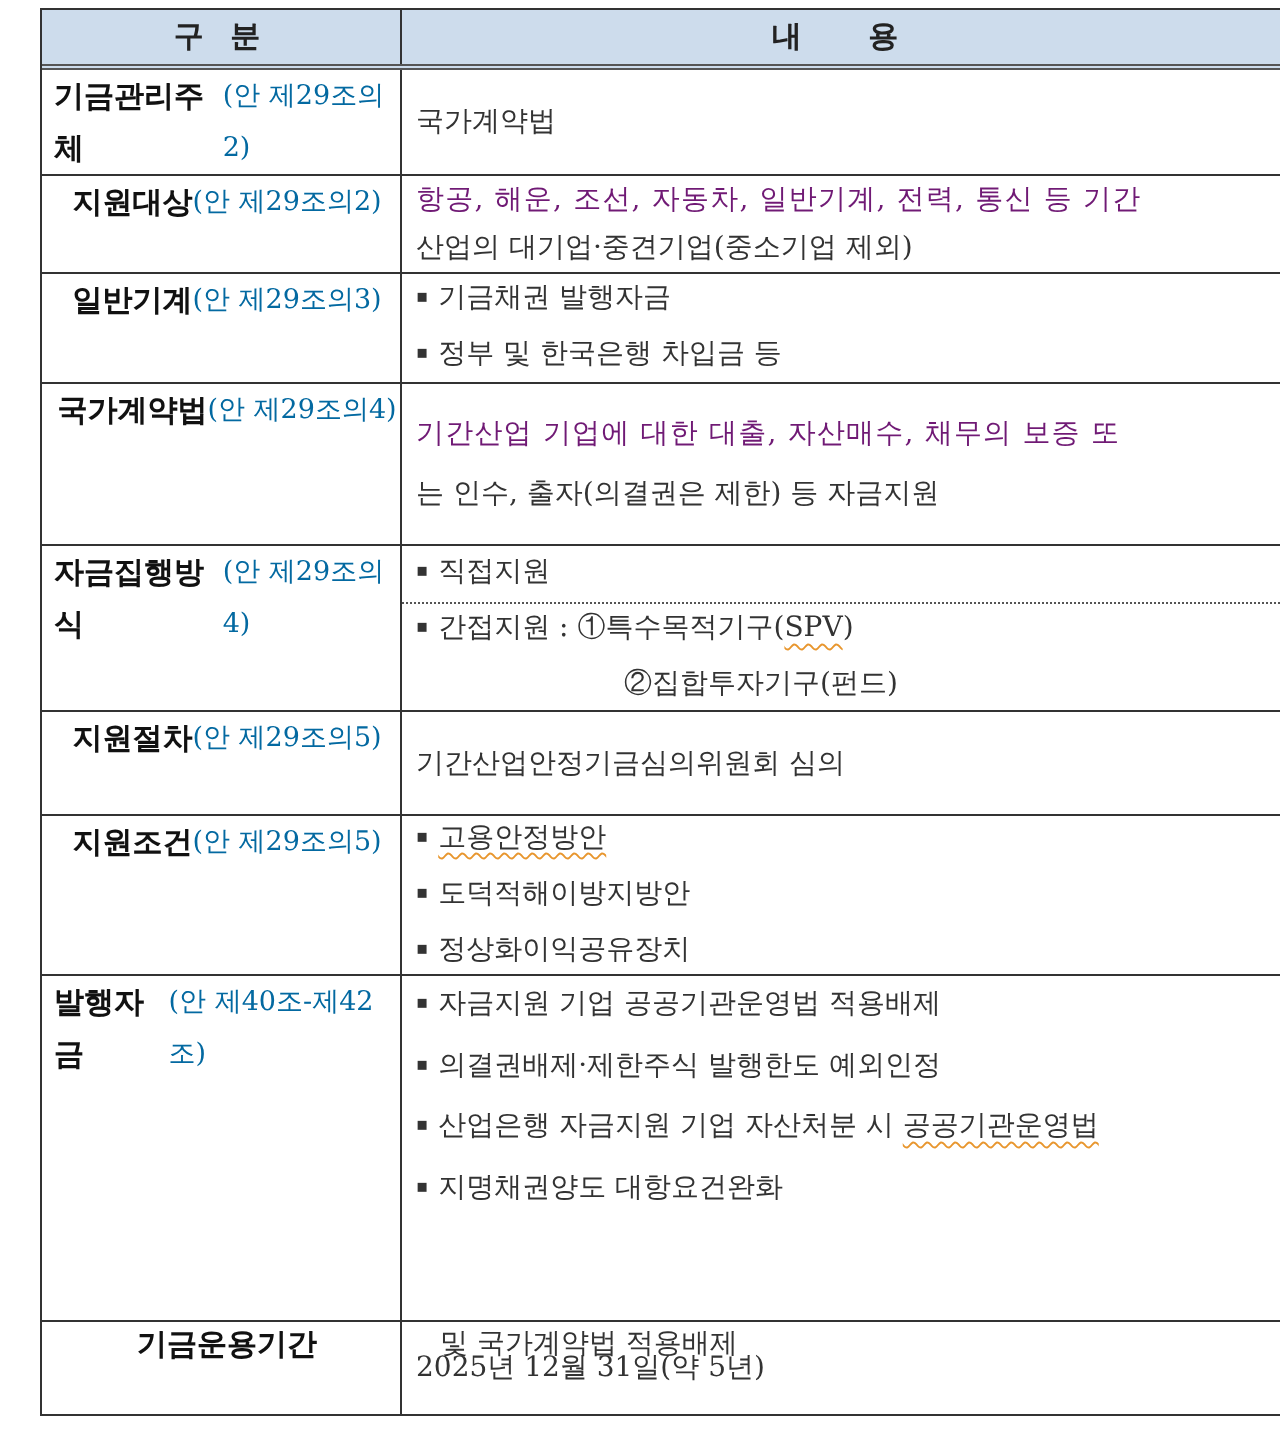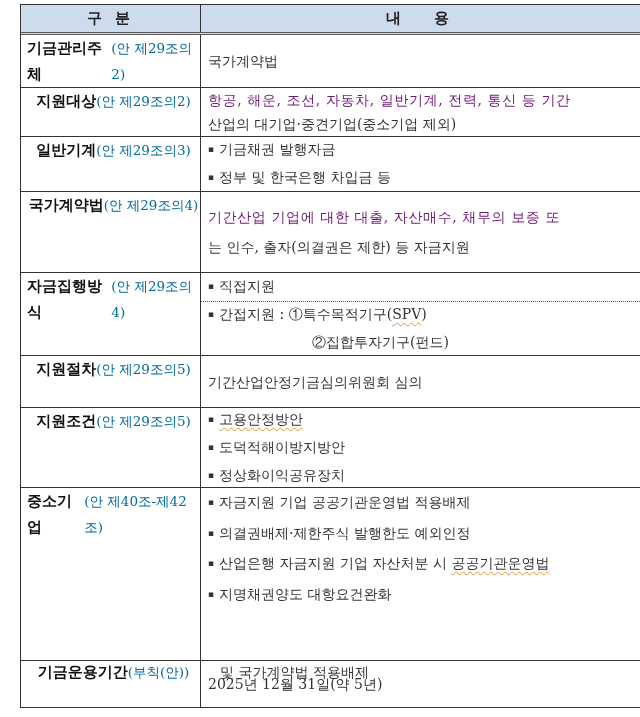--- a/index.html
+++ b/index.html
@@ -117,35 +117,34 @@
     </div>
     <div class="right">
       <div class="line bullet"><span class="spell">고용안정방안</span></div>
       <div class="line bullet">도덕적해이방지방안</div>
       <div class="line bullet">정상화이익공유장치</div>
     </div>
   </div>
 
   <div class="row" style="top:483px;height:173px;">
     <div class="left">
-      <div class="title">중소기업</div>
+      <div class="title">발행자금</div>
       <div class="ref">(안 제40조-제42조)</div>
     </div>
     <div class="right" style="justify-content:flex-start;">
       <div class="line bullet" style="line-height:28.5px;">자금지원 기업 공공기관운영법 적용배제</div>
       <div class="line bullet" style="line-height:28.5px;">의결권배제·제한주식 발행한도 예외인정</div>
       <div class="line bullet" style="line-height:28.5px;"><span>산업은행 자금지원 기업 자산처분 시 </span><span class="spell">공공기관운영법</span></div>
       <div class="line bullet" style="line-height:28.5px;">지명채권양도 대항요건완화</div>
       <div class="line" style="line-height:28.5px;padding-left:12px;margin-top:48px;">및 국가계약법 적용배제</div>
     </div>
   </div>
 
   <div class="row last" style="top:656px;height:46px;">
     <div class="left">
       <div class="title" style="line-height:23px;">기금운용기간</div>
-      <div class="ref" style="line-height:23px;">(부칙(안))</div>
     </div>
     <div class="right">
       <div class="line">2025년 12월 31일(약 5년)</div>
     </div>
   </div>
 
 </div>
 
 </body></html>

